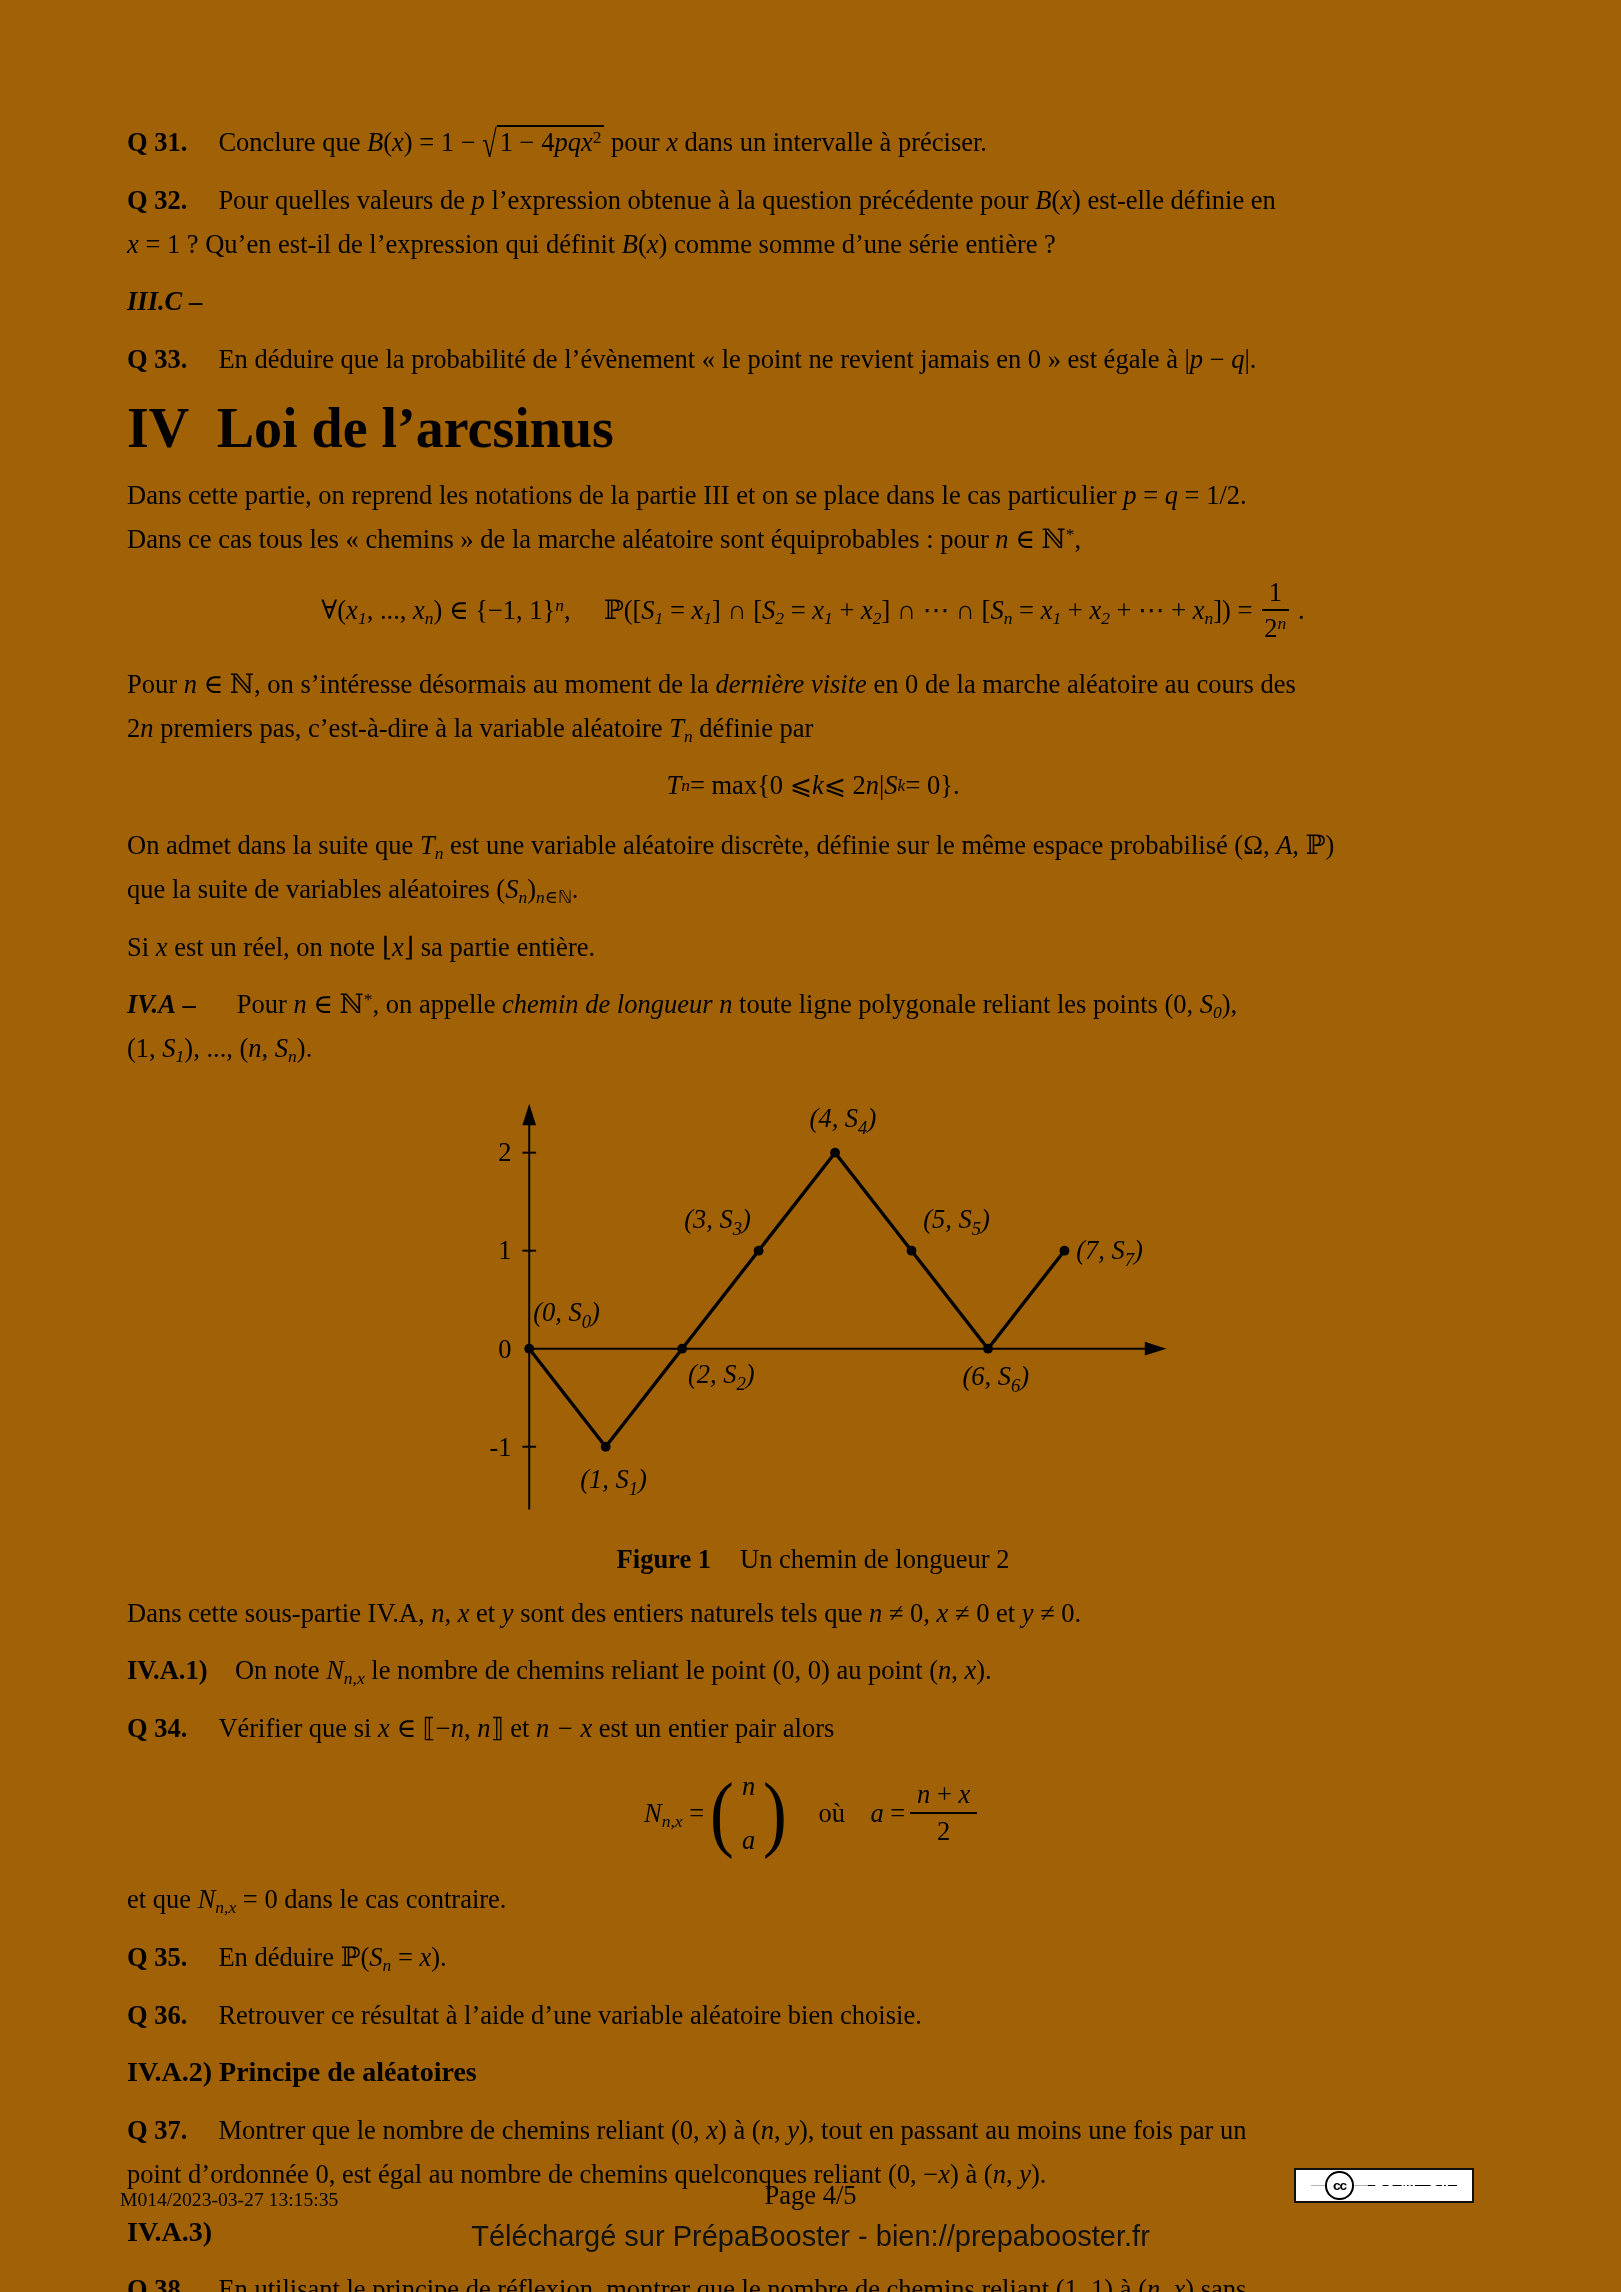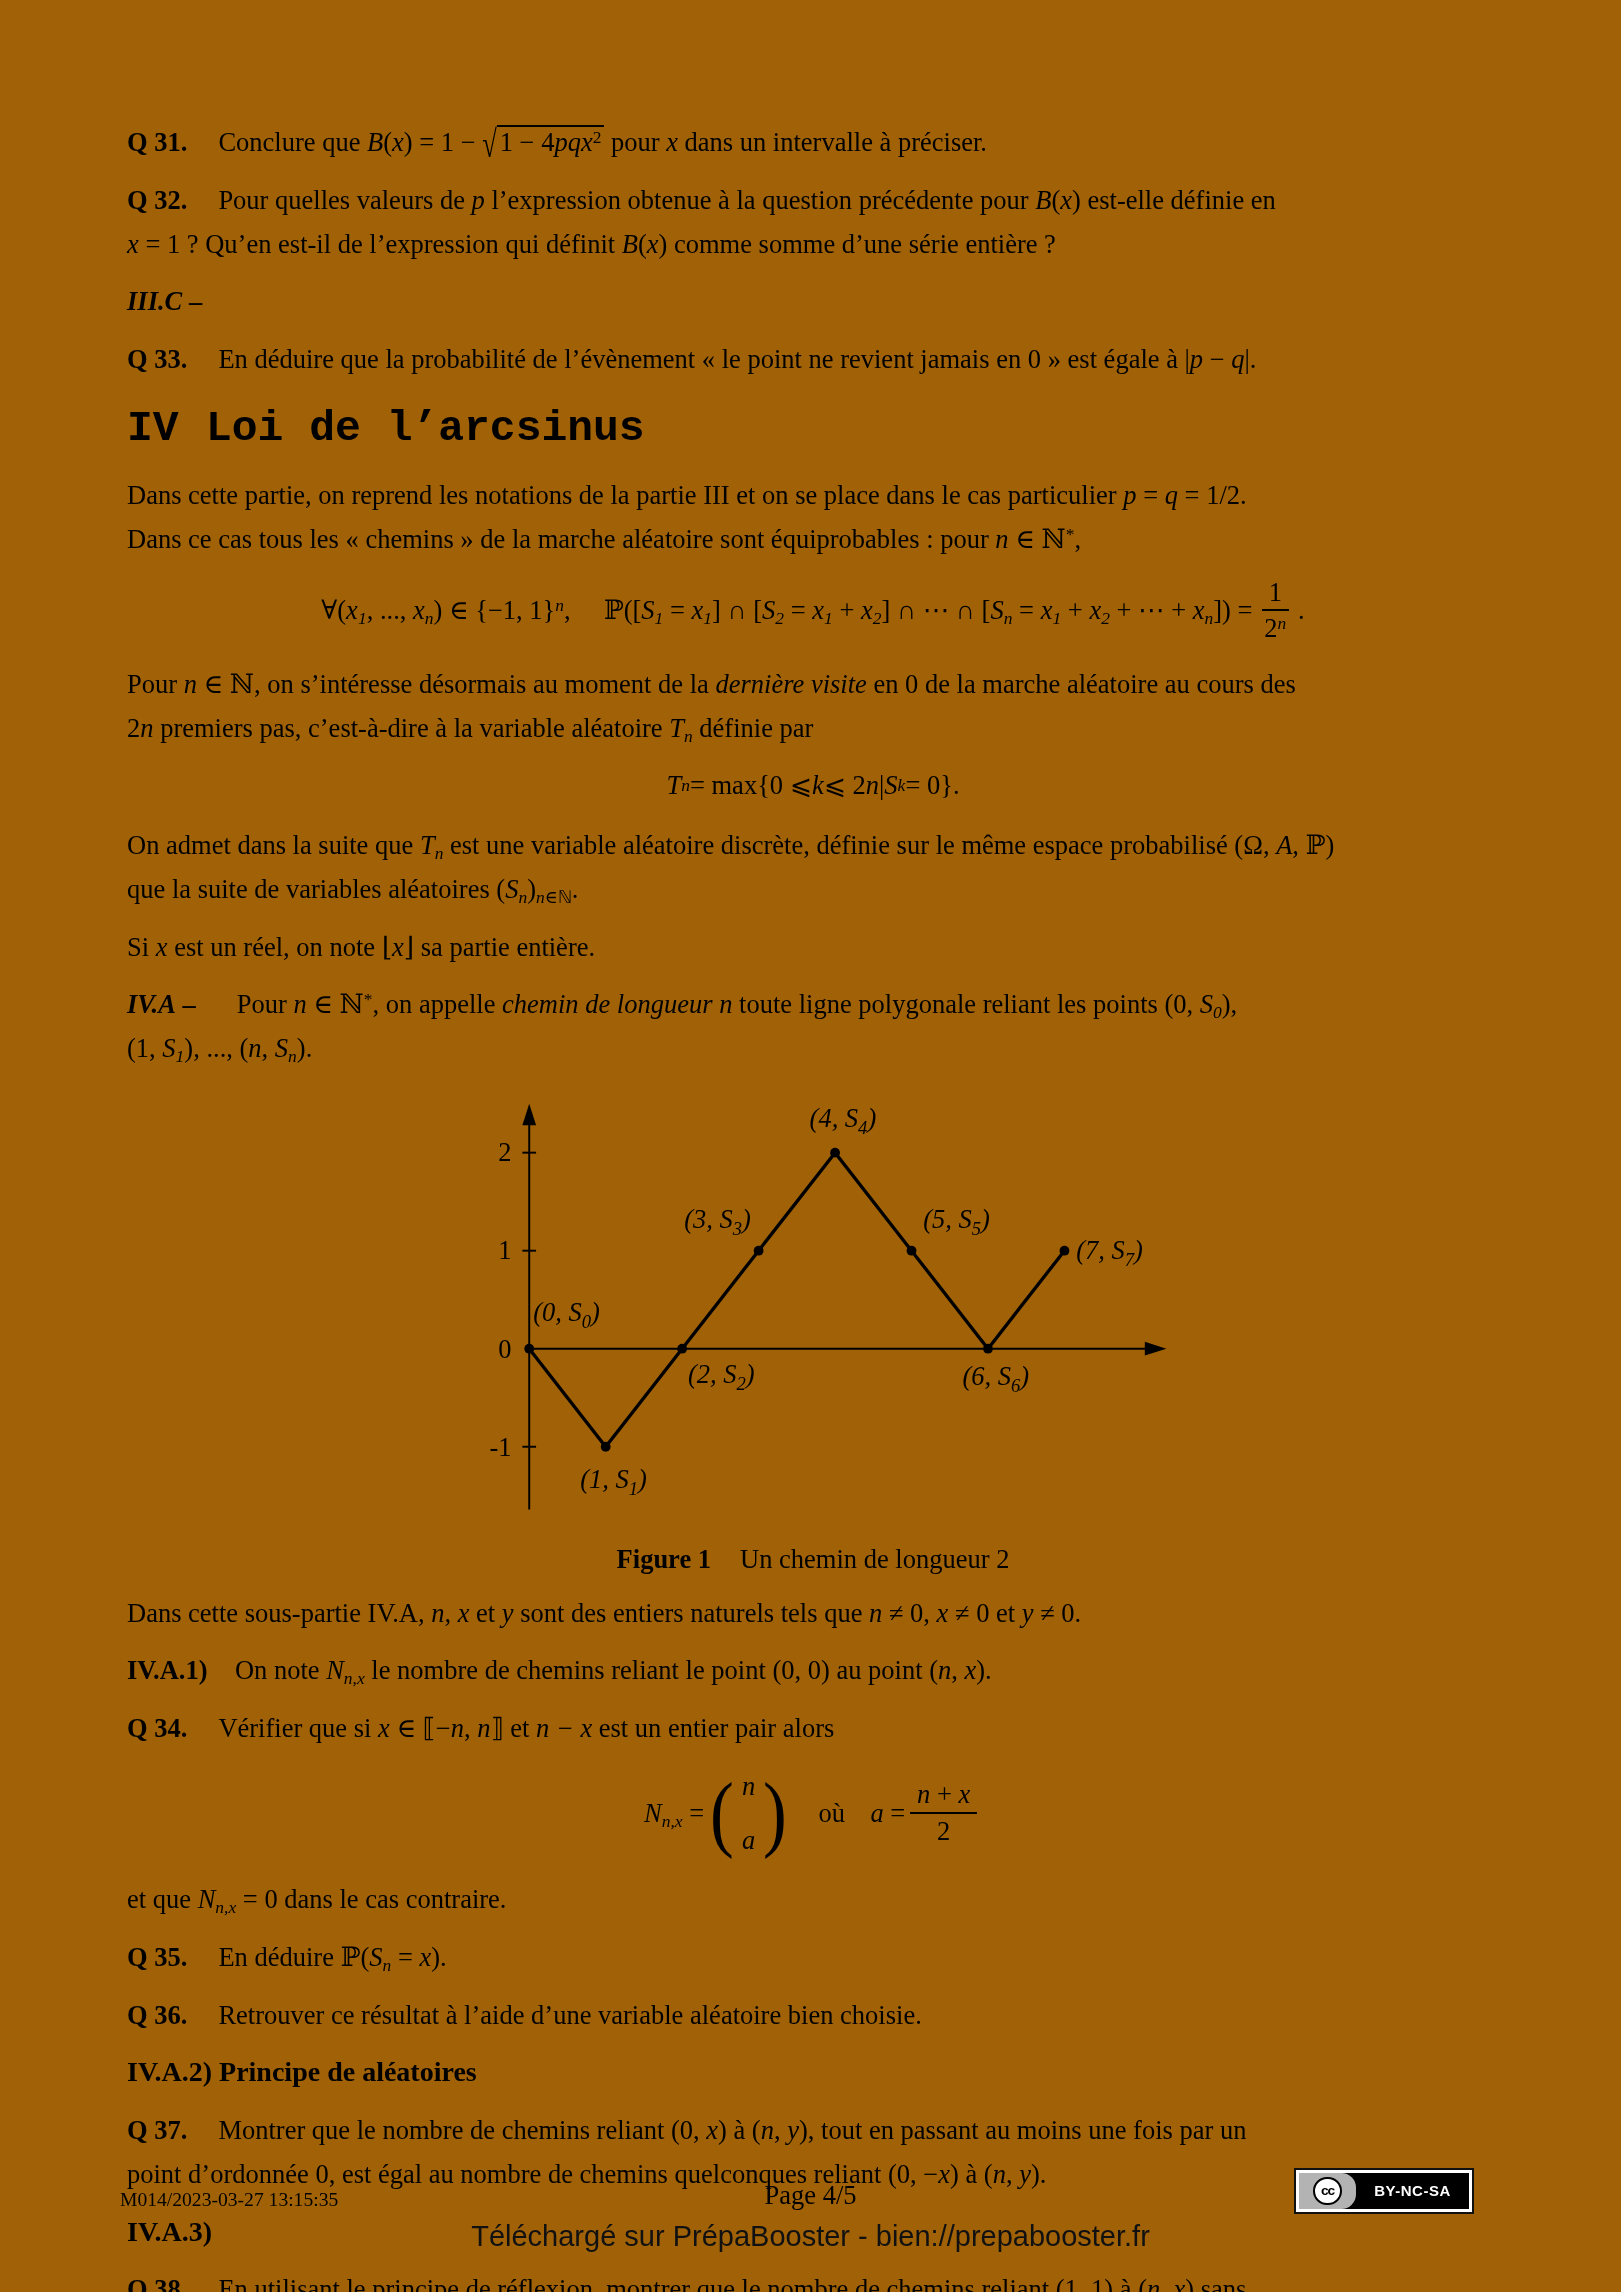--- a/index.html
+++ b/index.html
@@ -8,43 +8,43 @@
     font-size:26.5px;line-height:44px;overflow:hidden;margin:0 auto;}
   .content{position:absolute;left:127px;top:120px;width:1372px;}
   .para{margin:0 0 13.7px 0;}
   .b{font-weight:bold;}
   .i{font-style:italic;}
   .scr{font-style:italic;}
   sub,sup{font-size:66%;line-height:0;}
   sub{vertical-align:-0.28em;}
   sup{vertical-align:0.45em;}
   .ln{display:block;white-space:nowrap;}
-  .h1{font-size:43px;font-weight:bold;line-height:55px;margin:19.6px 0 17.6px 0;font-family:Liberation Mono, monospace;}
+  .h1{font-size:56px;font-weight:bold;line-height:55px;margin:19.6px 0 17.6px 0;}
   .h1t{margin-left:27.4px;}
   .h2{font-size:28px;font-weight:bold;margin:5.9px 0 13.7px 0;}
   .disp{display:flex;justify-content:center;align-items:center;margin:9.8px 0 15.7px 0;}
   .frac{display:inline-flex;flex-direction:column;align-items:center;vertical-align:middle;margin:0 4.9px;}
   .fnum{display:block;line-height:1.3;border-bottom:2.5px solid #000;padding:0 6.9px;text-align:center;}
   .fden{display:block;line-height:1.3;padding:0 6.9px;text-align:center;}
   .rad{white-space:nowrap;}
   .rsign{display:inline-block;transform:scaleY(1.45) translateY(1px);}
   .rcand{border-top:2.5px solid #000;padding:0 2.9px;}
   .binom{display:inline-flex;align-items:center;margin:0 3.9px;}
   .bparen{font-size:84px;font-weight:400;line-height:0.9;transform:scaleX(0.85);display:inline-block;}
   .bstack{display:inline-flex;flex-direction:column;align-items:center;gap:9.8px;padding:0 5.9px;font-style:italic;}
   .fig{margin:5.9px 0 9.8px 0;text-align:center;}
   .fig svg{display:block;margin:0 auto;}
   .fig svg text{font-family:"Liberation Serif","DejaVu Serif",serif;font-size:27px;fill:#000;}
   .caption{margin-top:2px;font-size:26.5px;}
   .fleft{position:absolute;left:120px;top:2188px;font-size:19.6px;line-height:23.5px;}
   .fpage{position:absolute;left:0;top:2180px;width:100%;text-align:center;font-size:26.5px;line-height:31px;}
   .wm{position:absolute;left:0;top:2217px;width:100%;text-align:center;
       font-family:"Liberation Sans","DejaVu Sans",sans-serif;font-size:29px;line-height:39px;color:#111;}
-  .cc{position:absolute;top:2168px;right:147px;width:180px;height:46px;border:2.9px solid #111;
-      background:#fff;padding:3px;box-sizing:border-box;display:block;text-decoration:none;}
+  .cc{position:absolute;top:2168px;right:147px;width:180px;height:35px;border:2.9px solid #111;
+      background:#fff;padding:15px;box-sizing:border-box;display:block;text-decoration:none;}
   .cc-in{display:flex;width:100%;height:100%;background:#000;}
   .cc-left{width:57px;background:#b3b3b3;border-radius:0 14.7px 14.7px 0;display:flex;align-items:center;justify-content:center;}
   .cc-circ{width:24.5px;height:24.5px;border-radius:50%;background:#fff;border:2.9px solid #000;color:#000;
       font-family:"Liberation Sans","DejaVu Sans",sans-serif;font-weight:bold;font-size:13.7px;line-height:1;
       display:flex;align-items:center;justify-content:center;letter-spacing:-1px;}
   .cc-right{flex:1;color:#fff;font-family:"Liberation Sans","DejaVu Sans",sans-serif;font-weight:bold;
       font-size:15px;display:flex;align-items:center;justify-content:center;letter-spacing:0.5px;}
 </style>
 </head>
 <body>

